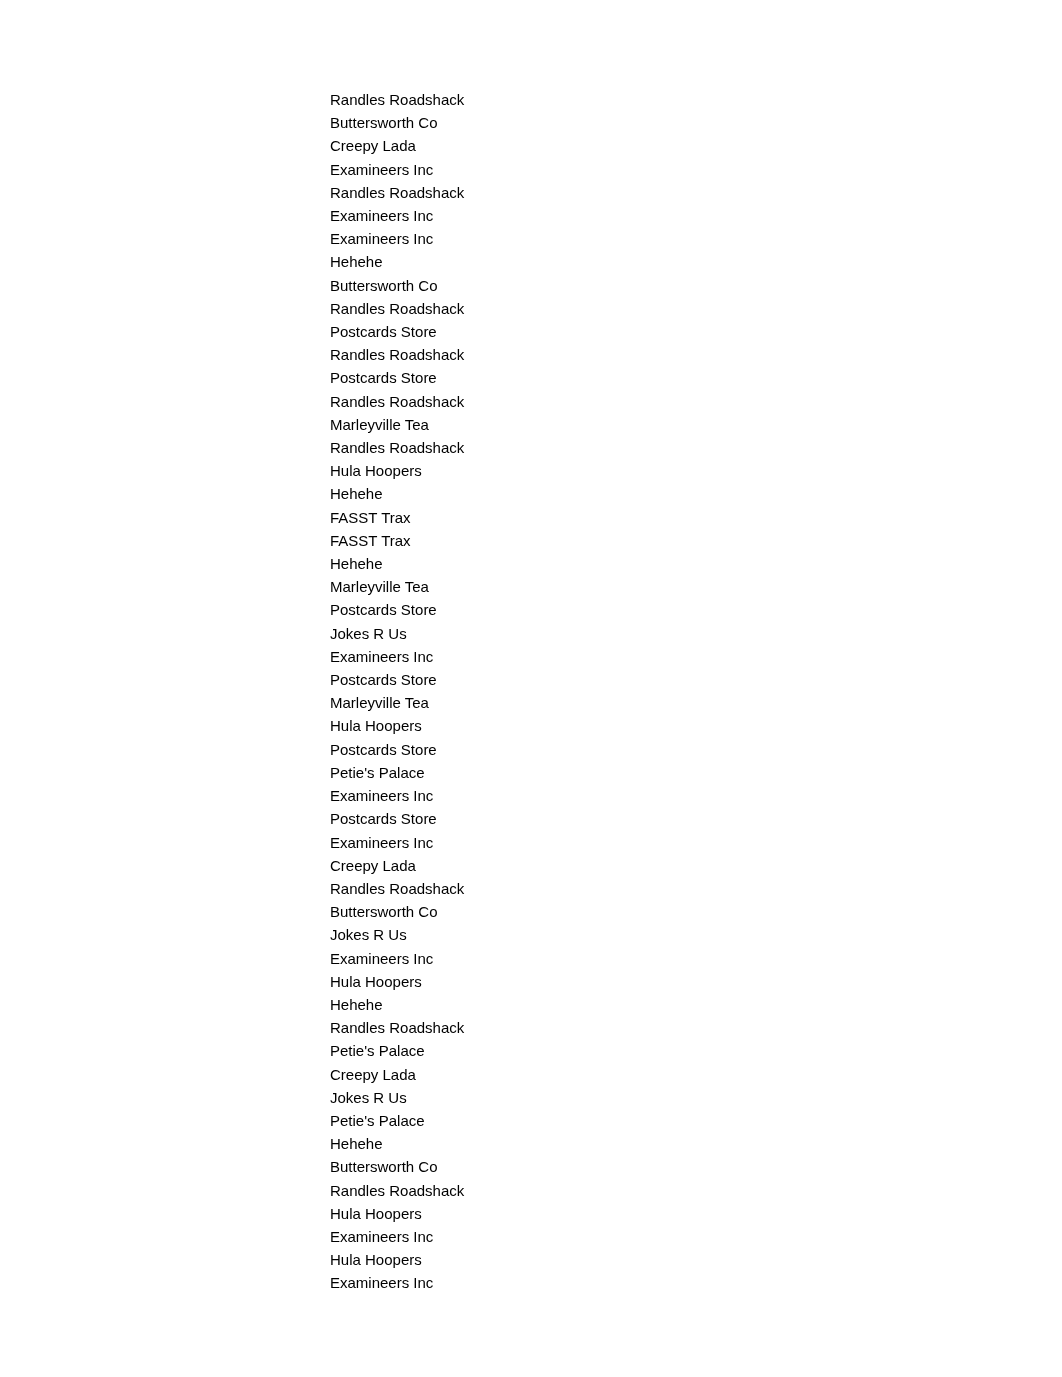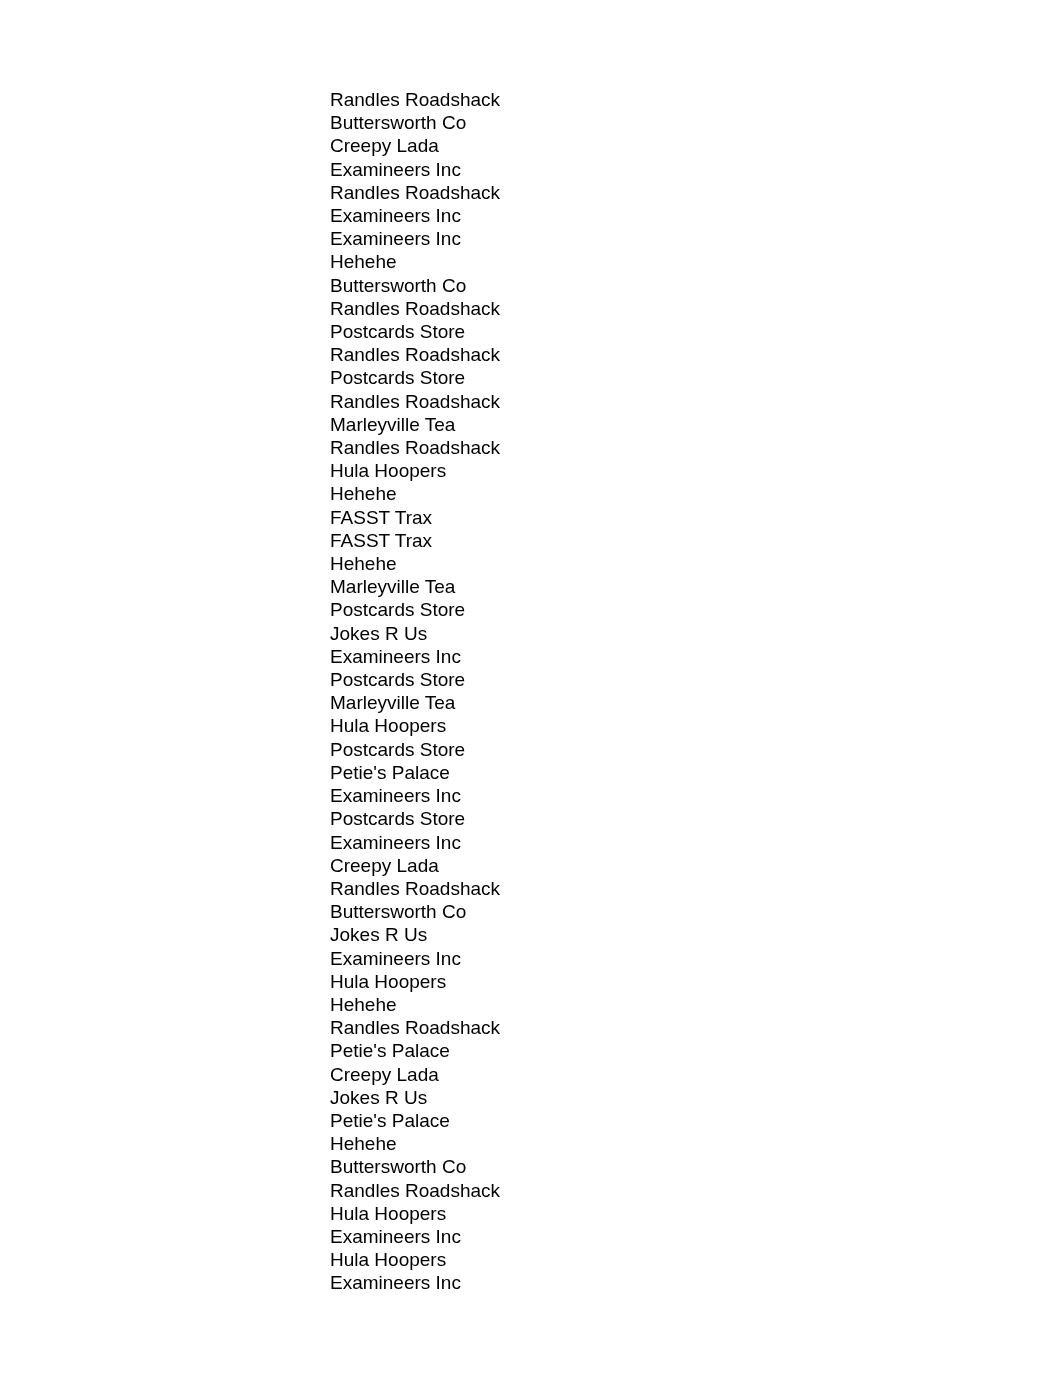--- a/index.html
+++ b/index.html
@@ -13,21 +13,21 @@
       width: 1062px;
       height: 1377px;
       position: relative;
     }
     .content {
       position: absolute;
       left: 330px;
       top: 88px;
     }
     .list-item {
-      font-size: 19px;
+      font-size: 15px;
       color: #000000;
       line-height: 23.2px;
       white-space: nowrap;
     }
   </style>
 </head>
 <body>
 
 <div class="content" id="list-container">
 <div class="list-item">Randles Roadshack</div>

